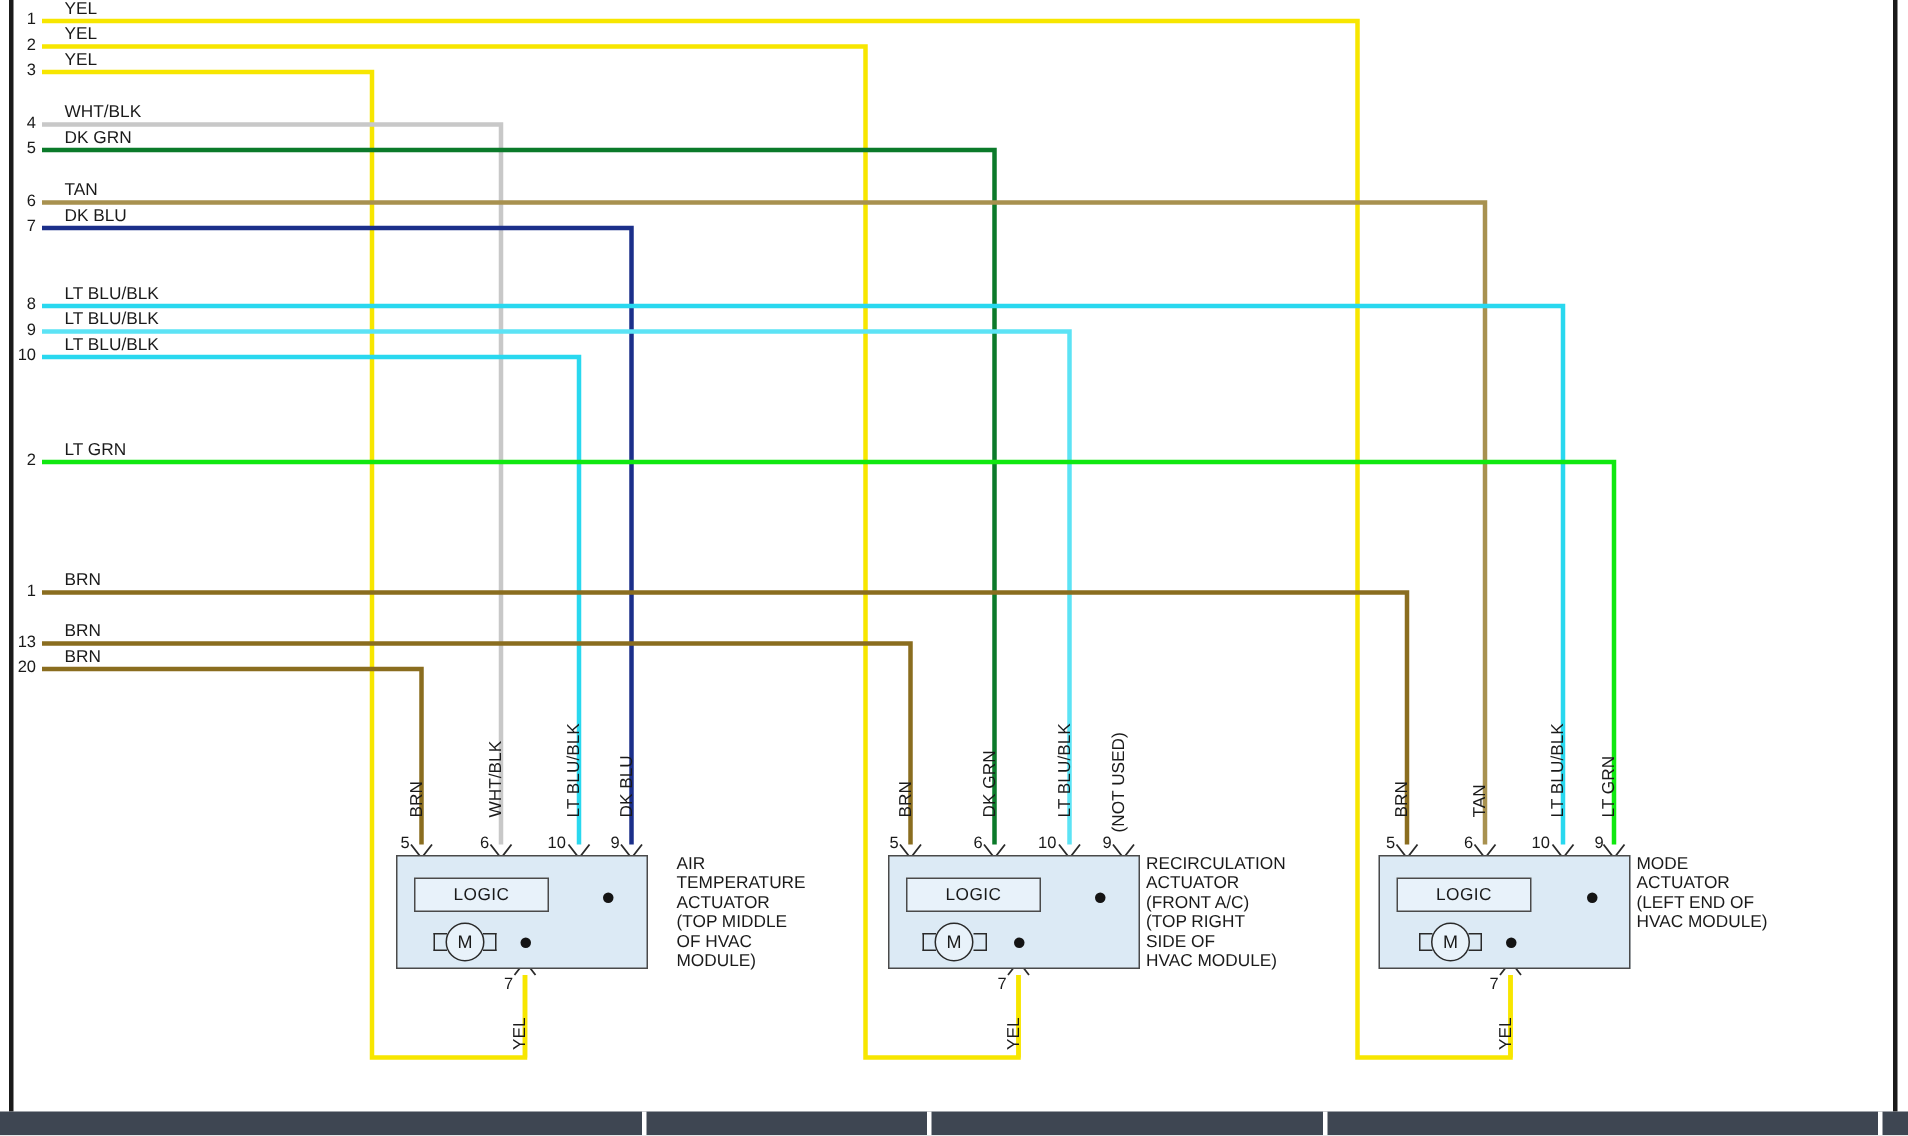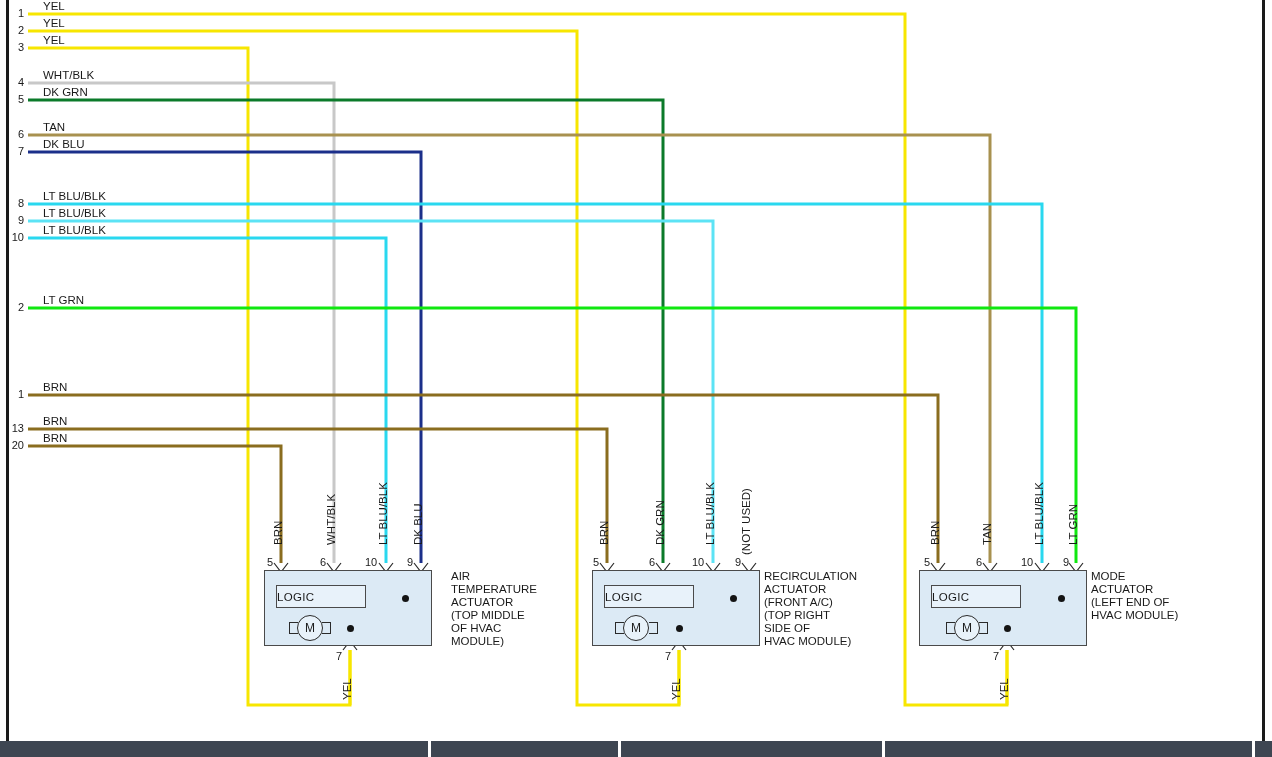--- a/index.html
+++ b/index.html
@@ -38,21 +38,21 @@
     position:absolute;
     background:#dceaf5;
     border:1px solid #4a4a4a;
     box-sizing:border-box;
   }
   .logicbox{
     position:absolute;
     background:#e8f2fa;
     border:1px solid #4a4a4a;
     box-sizing:border-box;
-    display:flex;align-items:center;justify-content:flex-start;
+    display:flex;align-items:center;justify-content:center;
     font-size:11.5px;color:#1a1a1a;letter-spacing:.3px;
   }
   .motor{
     position:absolute;width:26px;height:26px;border-radius:50%;
     border:1.2px solid #2a2a2a;background:#e8f2fa;
     display:flex;align-items:center;justify-content:center;
     font-size:12px;color:#1a1a1a;box-sizing:border-box;
   }
   .caption{
     position:absolute;font-size:11.5px;line-height:13px;color:#1a1a1a;

